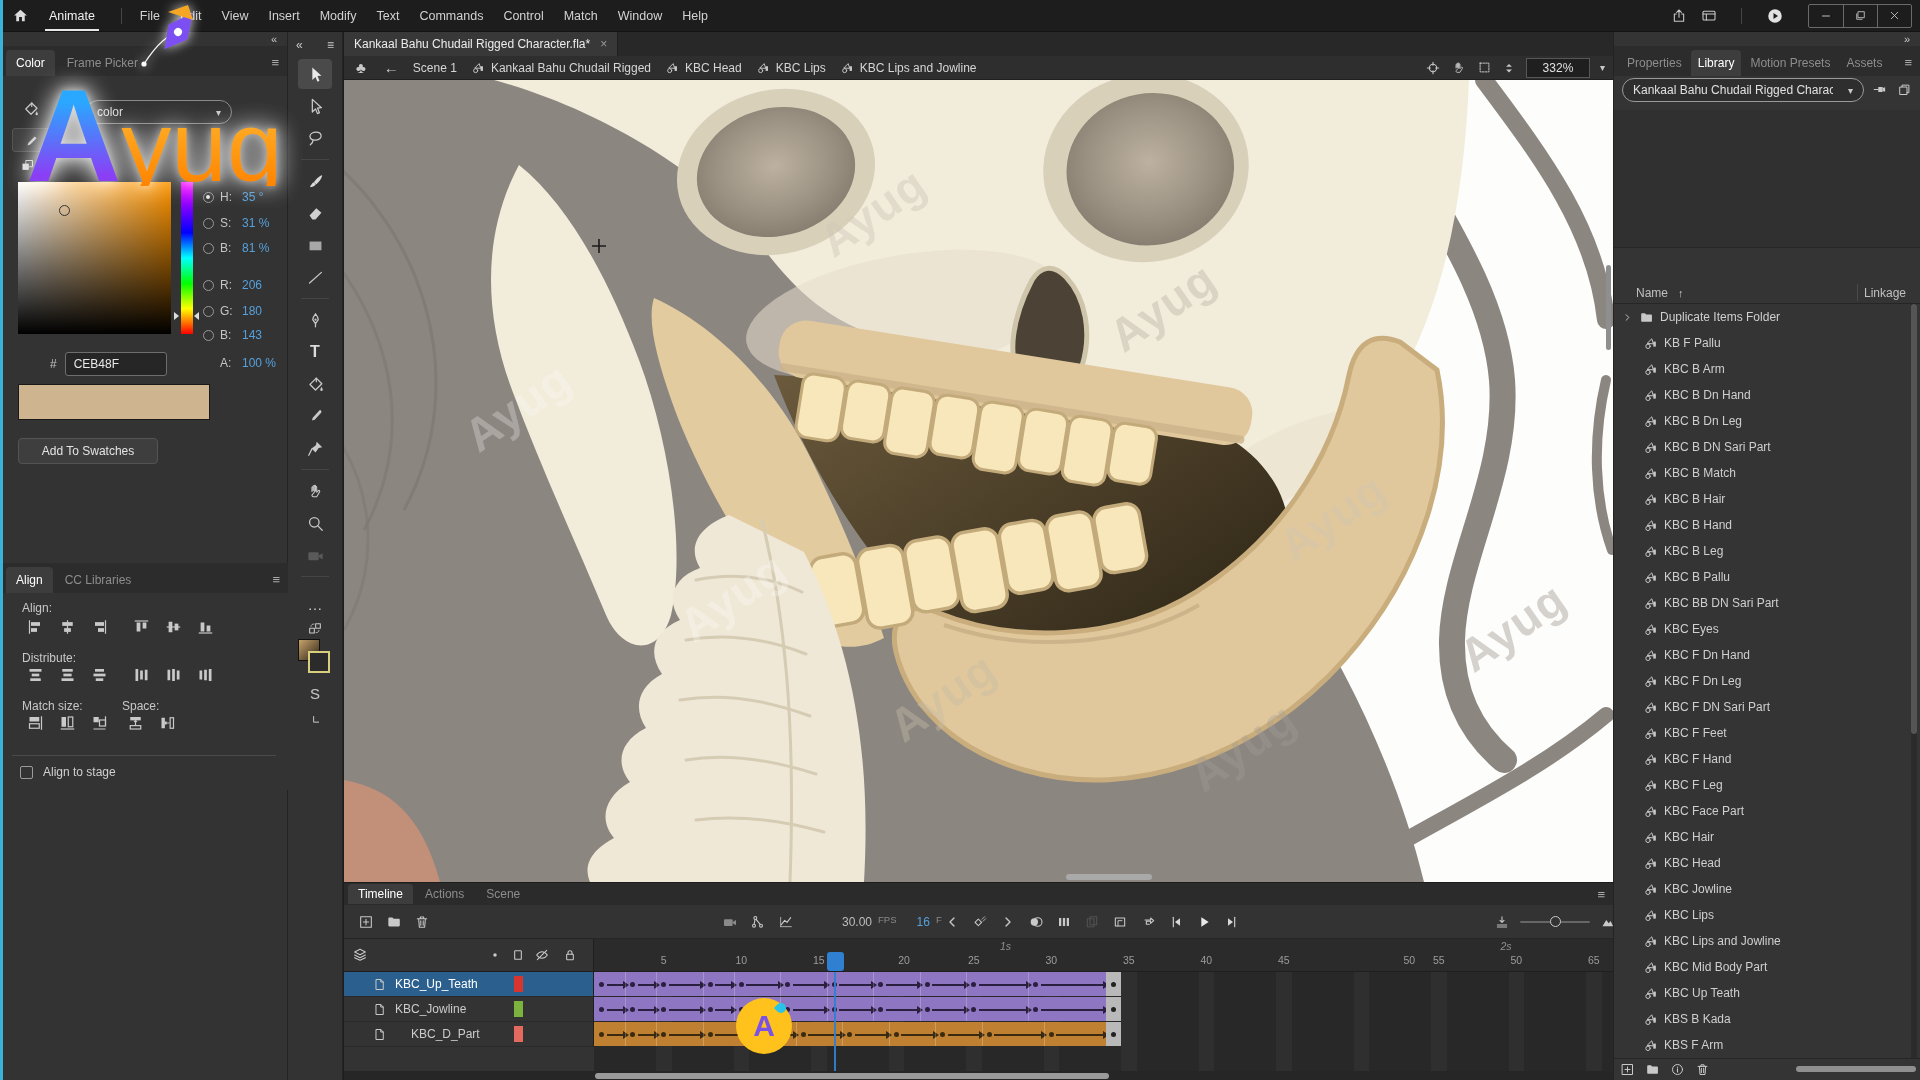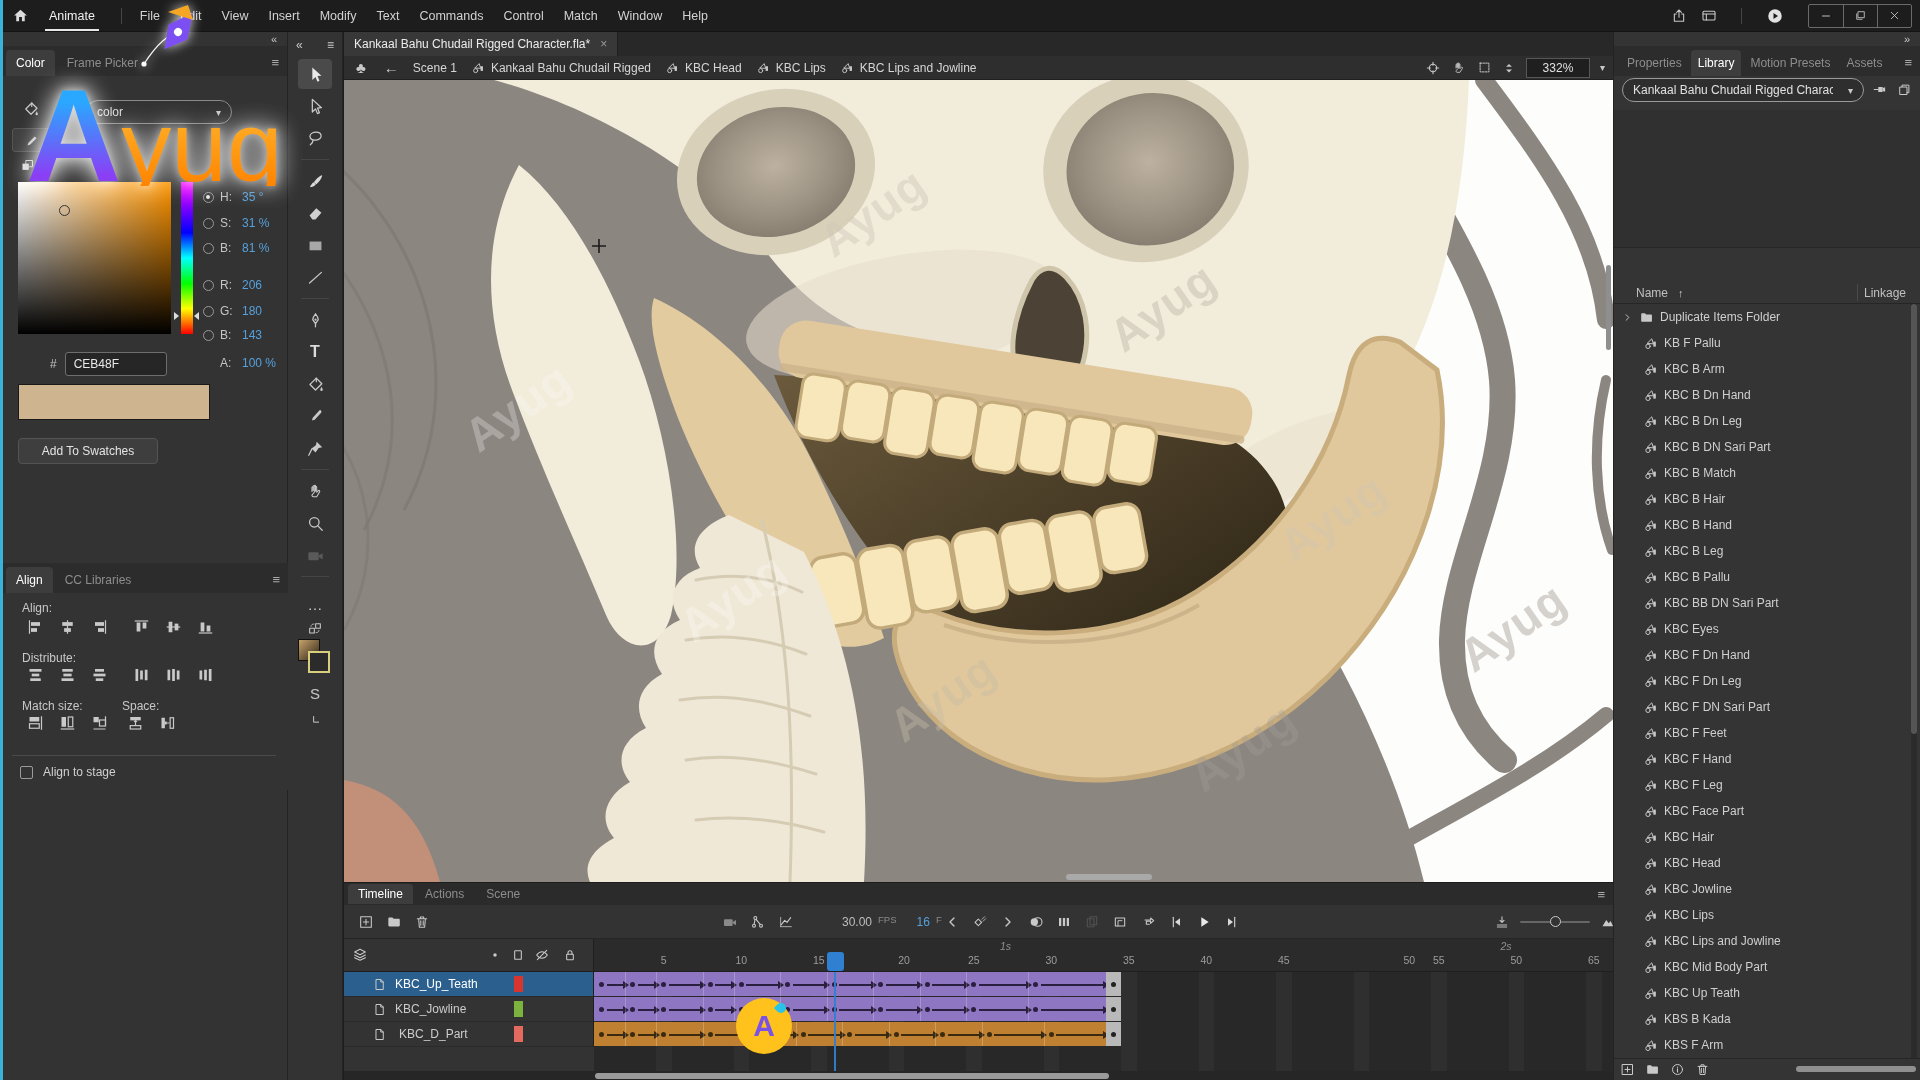--- a/index.html
+++ b/index.html
@@ -1054,21 +1054,21 @@
             </div>
           </div>
           <div class="tl-row" style="top: 83px;">
             <div class="tl-name">
               <span class="icon" style="margin-left: 28px;">
                 <svg width="15" height="15" viewBox="0 0 24 24" fill="none" stroke="#c9c9c9" stroke-width="1.6" stroke-linecap="round" stroke-linejoin="round">
                   <path d="M7 4 H14 L18 8 V20 H7 Z"></path>
                   <path d="M14 4 V8 H18"></path>
                 </svg>
               </span>
-              <span style="margin-left: 12px;">KBC_D_Part</span>
+              <span style="margin-left: 24px;">KBC_D_Part</span>
               <span class="layer-swatch" style="background: rgb(228, 105, 94);"></span>
             </div>
             <div class="row-frames" style="width: 1019px;">
               <div class="span-bg" style="left: 0px; width: 511.5px; background: rgb(192, 128, 50);"></div>
               <span class="kf-dot" style="left: 5.25px; background: rgb(58, 42, 16);"></span>
               <span class="kf-arrow" style="left: 12.75px; width: 17px; background: rgb(58, 42, 16); border-left-color: rgb(58, 42, 16); color: rgb(58, 42, 16);"></span>
               <div class="kf-sep" style="left: 31px;"></div>
               <span class="kf-dot" style="left: 36.25px; background: rgb(58, 42, 16);"></span>
               <span class="kf-arrow" style="left: 43.75px; width: 17px; background: rgb(58, 42, 16); border-left-color: rgb(58, 42, 16); color: rgb(58, 42, 16);"></span>
               <div class="kf-sep" style="left: 62px;"></div>

